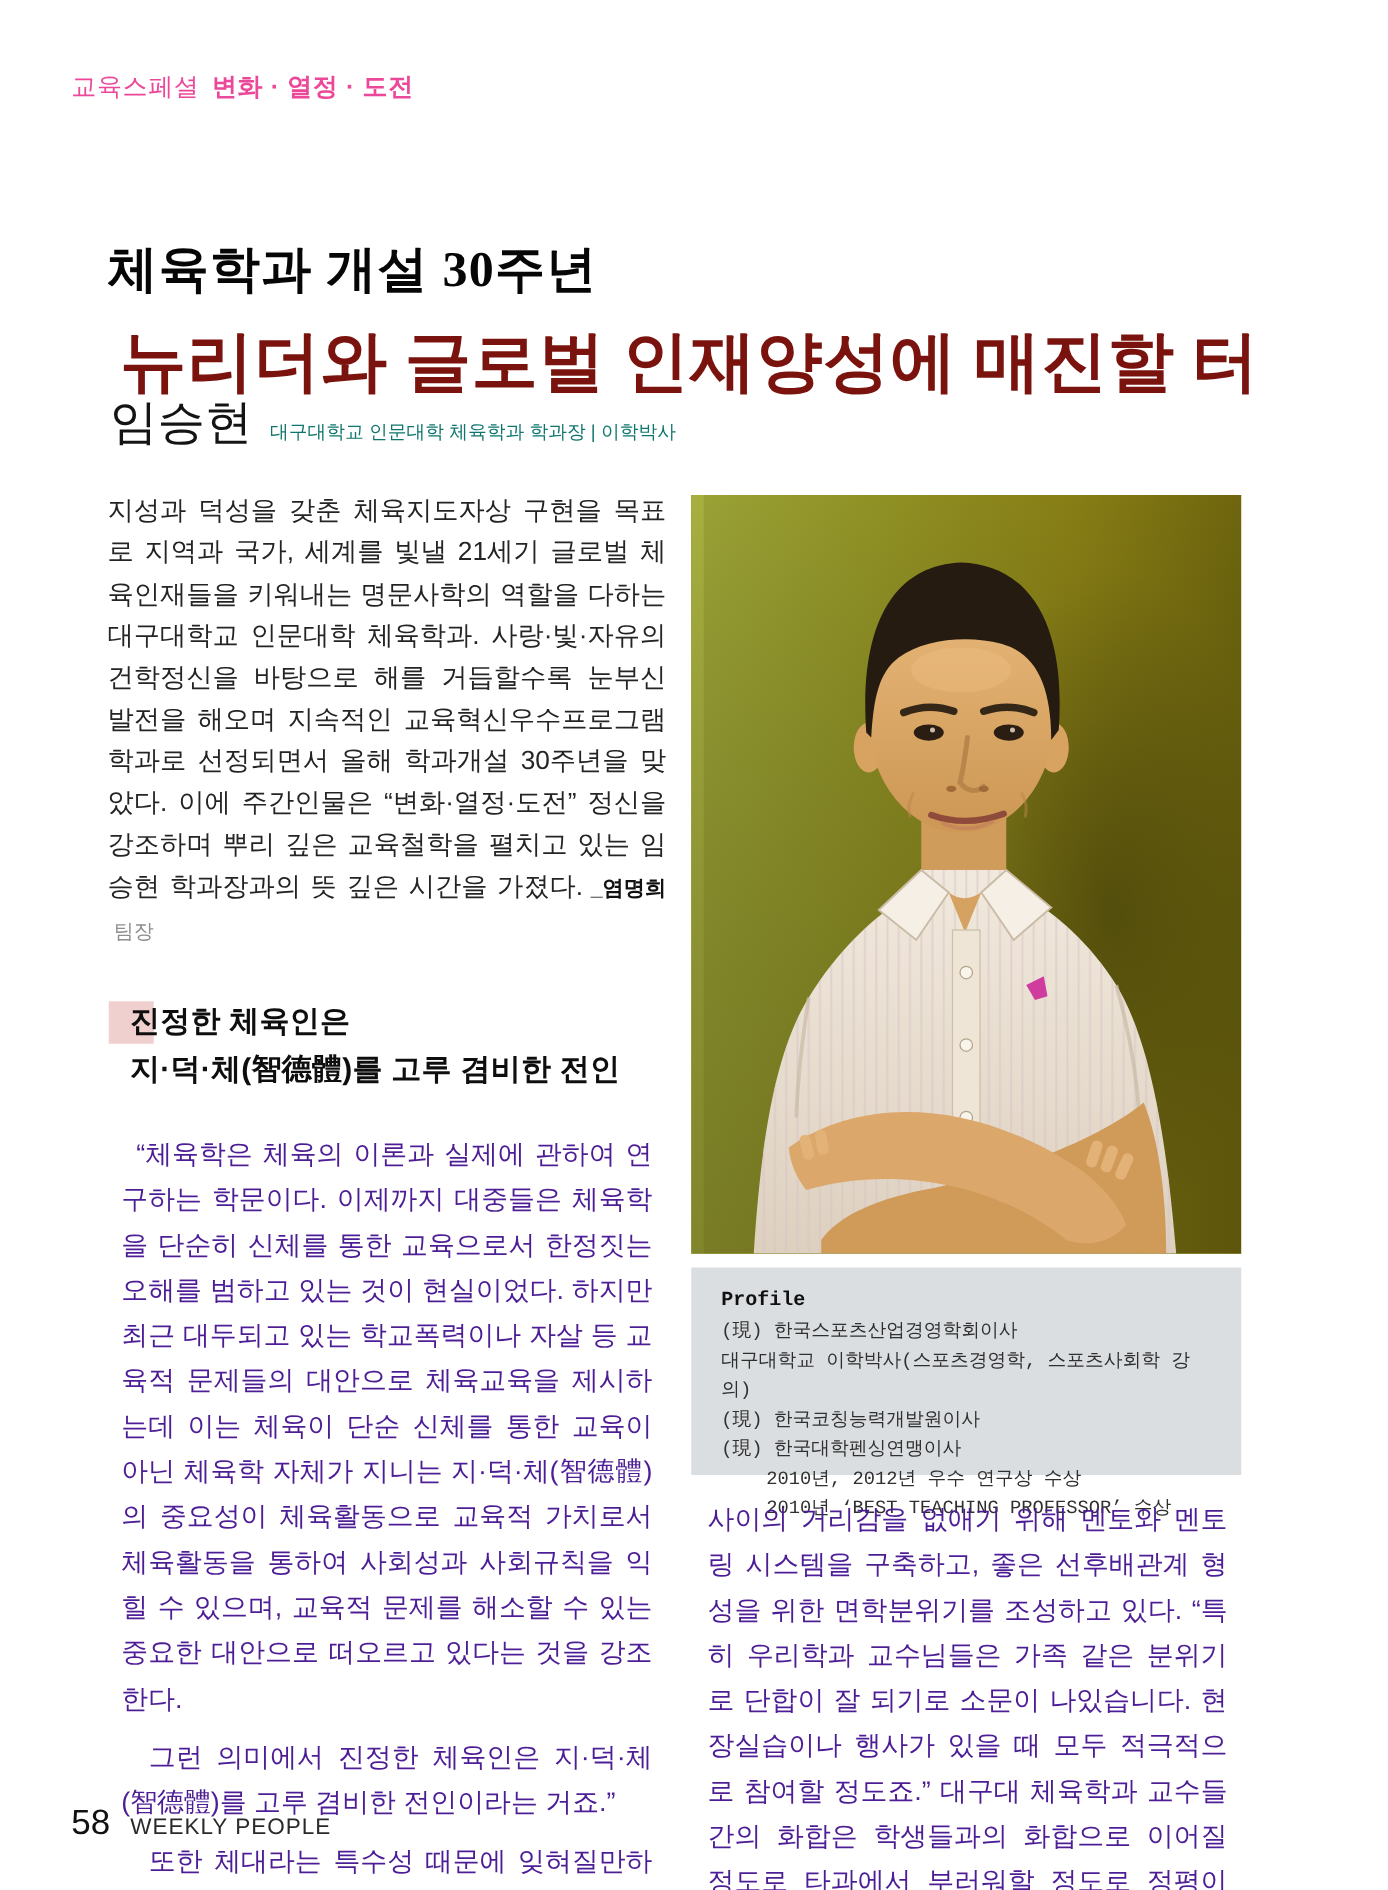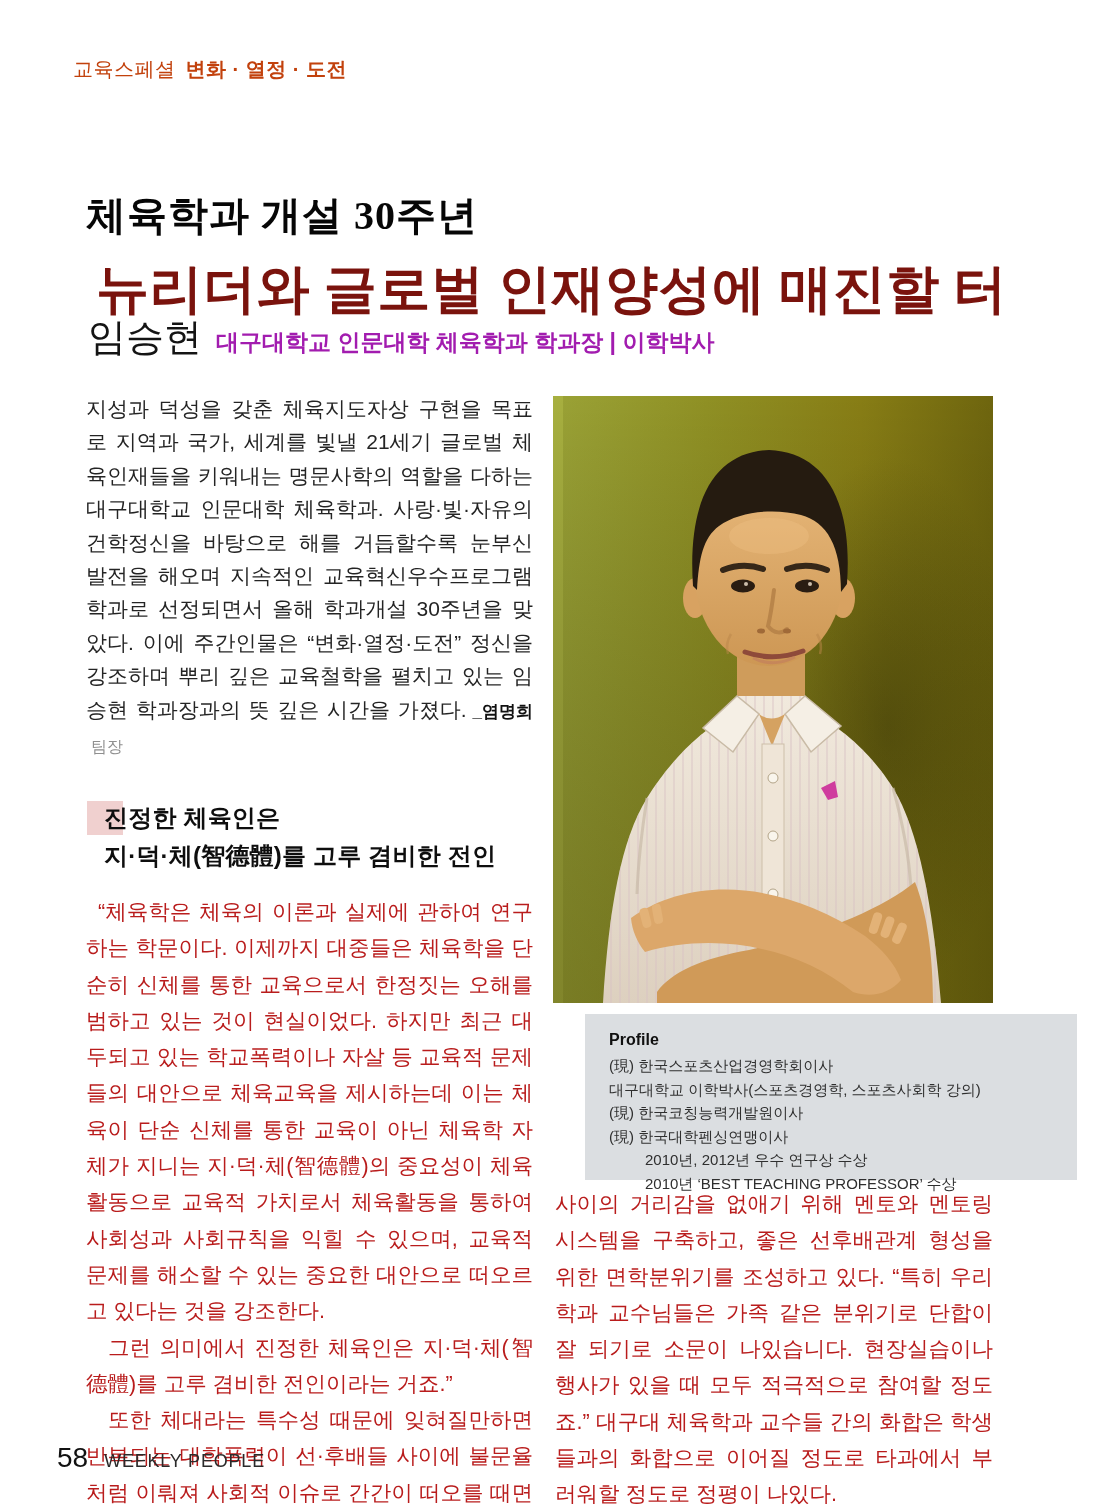--- a/index.html
+++ b/index.html
@@ -1,51 +1,51 @@
 <!DOCTYPE html>
 <html lang="ko"><head>
 <meta charset="utf-8">
 <style>
   html,body{margin:0;padding:0;background:#ffffff;}
   body{width:1110px;height:1512px;position:relative;font-family:"Liberation Sans",sans-serif;color:#1c1c1c;}
   .page{position:absolute;inset:0;background:#ffffff;overflow:hidden;}
 
-  .topbar{position:absolute;left:73px;top:56px;font-size:20px;letter-spacing:0.5px;color:#c2410c;}
+  .topbar{position:absolute;left:57px;top:56px;font-size:20px;letter-spacing:0.5px;color:#ec4899;}
   .topbar .cat{font-weight:400;margin-right:10px;}
   .topbar .tag{font-weight:700;}
 
   .kicker{position:absolute;left:86px;top:188px;margin:0;font-family:"Liberation Serif",serif;
           font-weight:700;font-size:40px;color:#060606;letter-spacing:1px;}
   .headline{position:absolute;left:84px;top:242px;margin:12px;font-family:"Liberation Serif",serif;
           font-weight:700;font-size:53px;color:#7a130d;letter-spacing:0.5px;white-space:nowrap;}
   .byline{position:absolute;left:88px;top:312px;display:flex;align-items:baseline;gap:14px;text-align:center;}
   .byline-name{font-family:"Liberation Serif",serif;font-size:38px;font-weight:500;color:#141414;}
-  .byline-title{font-size:23px;font-weight:700;color:#a21caf;}
+  .byline-title{font-size:15px;font-weight:400;color:#0f766e;}
 
   .intro{position:absolute;left:86px;top:392px;width:447px;margin:0;font-size:21px;line-height:33.4px;
          text-align:justify;color:#242424;}
   .reporter{font-weight:700;font-size:17px;color:#111;margin-left:6px;}
   .reporter-title{font-size:16px;color:#8f8f8f;margin-left:5px;}
 
   .photo{position:absolute;left:553px;top:396px;width:440px;height:607px;overflow:hidden;background:#857d15;}
   .photo svg{display:block;}
 
-  .profile-box{position:absolute;left:585px;top:1014px;width:492px;height:166px;background:#dbdee1;
-               box-sizing:border-box;padding:17px 20px 0 24px;}
+  .profile-box{position:absolute;left:553px;top:1014px;width:440px;height:166px;background:#dbdee1;
+               box-sizing:border-box;padding:17px 20px 0 24px;font-family:Liberation Mono, monospace;}
   .profile-title{font-size:16px;font-weight:700;color:#101010;margin-bottom:5px;}
   .profile-line{font-size:15px;line-height:23.5px;color:#2f2f2f;}
   .profile-line.indent{padding-left:36px;}
 
   .pink-square{position:absolute;left:87px;top:801px;width:36px;height:34px;background:#f0d0cf;}
   .section-heading{position:absolute;left:104px;top:799px;margin:0;font-size:24px;font-weight:700;
                    line-height:38px;color:#0e0e0e;letter-spacing:0.2px;}
 
   .col-left{position:absolute;left:86px;top:894px;width:447px;}
   .col-right{position:absolute;left:555px;top:1186px;width:438px;}
-  .col-left p,.col-right p{margin:0;font-size:21.5px;line-height:36.3px;text-align:justify;color:#b91c1c;}
+  .col-left p,.col-right p{margin:11px;font-size:21.5px;line-height:36.3px;text-align:justify;color:#4c1d95;}
   .col-left p.pind{text-indent:22px;}
   .col-left p.pfirst{text-indent:12px;}
 
   .footer{position:absolute;left:57px;top:1442px;display:flex;align-items:baseline;gap:16px;justify-content:space-between;}
   .pagenum{font-size:28px;font-weight:500;color:#111;}
   .mag{font-size:18px;letter-spacing:0.8px;color:#2a2a2a;}
 </style>
 </head>
 <body>
 

